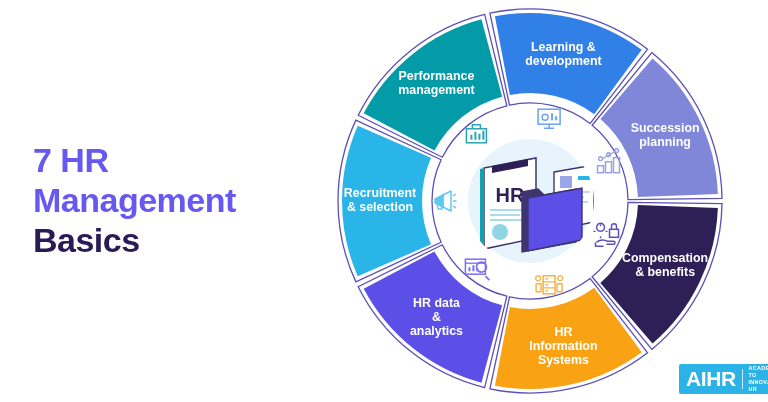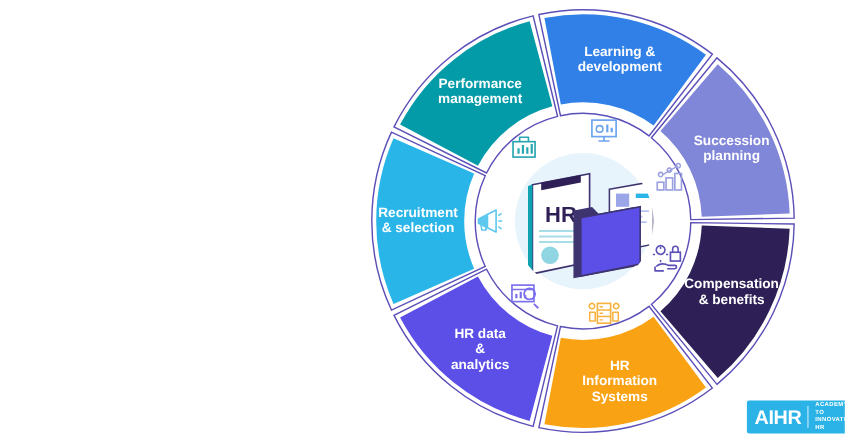--- a/index.html
+++ b/index.html
@@ -66,21 +66,21 @@
     display: flex;
     align-items: stretch;
     background: #2BB3E8;
     border-radius: 2px;
     padding: 0 7px;
     box-sizing: border-box;
   }
   #logo-mark {
     color: #ffffff;
     font-weight: bold;
-    font-size: 18px;
+    font-size: 21px;
     letter-spacing: -0.4px;
     display: flex;
     align-items: center;
   }
   #logo-divider {
     width: 1px;
     background: #ffffff;
     opacity: 0.75;
     margin: 5px 6px;
   }
@@ -93,20 +93,25 @@
     display: flex;
     flex-direction: column;
     justify-content: center;
   }
 </style>
 </head>
 <body>
 
 <div id="stage">
 
+  <div id="title-block">
+    <div class="title-line title-accent">7 HR</div>
+    <div class="title-line title-accent">Management</div>
+    <div class="title-line title-dark">Basics</div>
+  </div>
 
   <div id="wheel-wrap">
     <svg id="wheel" viewBox="0 0 396 390" xmlns="http://www.w3.org/2000/svg">
       <defs>
         <clipPath id="clip-center">
             <circle cx="198" cy="195" r="64"></circle>
           </clipPath>
       </defs>
 
       <circle cx="198" cy="195" r="62" fill="#E8F4FB"></circle>

